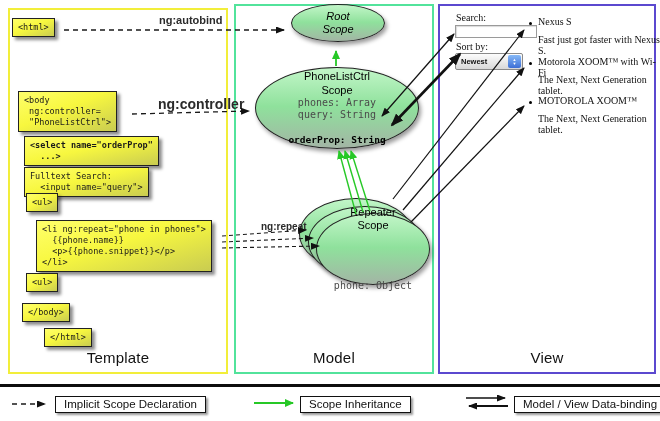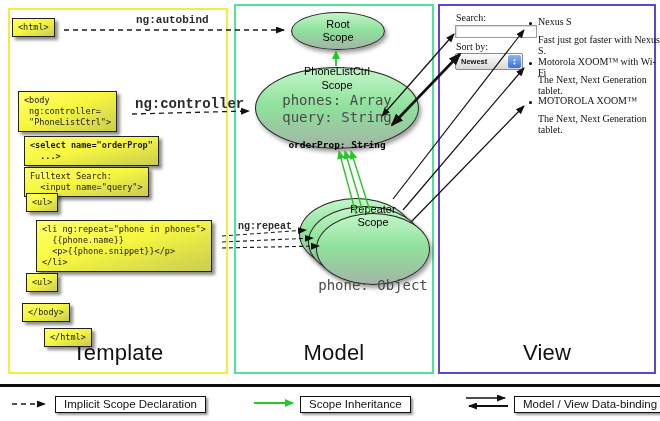--- a/index.html
+++ b/index.html
@@ -5,56 +5,56 @@
   html,body{margin:0;padding:0;background:#fff;}
   .canvas{position:relative;width:660px;height:421px;background:#fff;overflow:hidden;
           font-family:"Liberation Sans",sans-serif;}
 
   
   .col{position:absolute;background:#fff;}
   .col-template{left:8px;top:8px;width:216px;height:362px;border:2px solid #f2ee3a;}
   .col-model{left:234px;top:4px;width:196px;height:366px;border:2px solid #52e39b;}
   .col-view{left:438px;top:4px;width:214px;height:366px;border:2px solid #5b48cf;}
   .col-label{position:absolute;width:100%;bottom:6px;text-align:center;
-             font-size:22px;color:#111;letter-spacing:.2px;}
+             font-size:15px;color:#111;letter-spacing:.2px;}
 
   
   .code-box{position:absolute;z-index:3;white-space:pre;
             font-family:"DejaVu Sans Mono",monospace;font-size:8.5px;line-height:1.3;
             color:#1a1a1a;padding:3px 5px;
             background:linear-gradient(to bottom right,#ffff6b 0%,#f7f73f 45%,#c9cc51 100%);
             border:1.5px solid #222;box-shadow:3px 3px 3px rgba(0,0,0,.45);}
   .code-box.bold{font-weight:bold;}
   .b-html-open{left:12px;top:18px;}
   .b-body-open{left:18px;top:91px;}
   .b-select{left:24px;top:136px;}
   .b-fulltext{left:24px;top:167px;}
   .b-ul-open{left:26px;top:193px;}
   .b-li-repeat{left:36px;top:220px;}
   .b-ul-close{left:26px;top:273px;}
   .b-body-close{left:22px;top:303px;}
   .b-html-close{left:12px;top:328px;margin-left:32px;}
 
   
-  .conn-label{position:absolute;z-index:3;font-family:Liberation Mono, monospace;
-              font-weight:bold;color:#2b2b2b;}
+  .conn-label{position:absolute;z-index:3;font-family:Liberation Sans, sans-serif;
+              font-weight:bold;color:#2b2b2b;margin-left:23px;}
   .l-autobind{left:136px;top:14px;font-size:11px;}
   .l-controller{left:135px;top:96px;font-size:14px;}
   .l-repeat{left:238px;top:221px;font-size:10px;}
 
   
   .scope{position:absolute;z-index:2;border:1.8px solid #222;border-radius:50%;
          background:linear-gradient(to bottom,#c2f6c8 0%,#8fe19c 48%,#a3b5a5 100%);
          box-shadow:2px 3px 4px rgba(0,0,0,.4);
          display:flex;flex-direction:column;align-items:center;justify-content:center;
          text-align:center;}
   .scope-title{font-size:11px;color:#000;white-space:pre-line;line-height:1.2;}
-  .scope-prop{font-family:"DejaVu Sans Mono",monospace;font-size:14px;color:#4a4a4a;line-height:1.25;}
+  .scope-prop{font-family:"DejaVu Sans Mono",monospace;font-size:10px;color:#4a4a4a;line-height:1.25;}
   .scope-prop.bold{font-weight:bold;color:#000;font-size:9.5px;margin-top:12px;}
-  .e-root{left:291px;top:12px;width:92px;height:36px;}
+  .e-root{left:291px;top:4px;width:92px;height:36px;font-style:italic;}
   .e-phonelist{left:255px;top:67px;width:162px;height:80px;}
   .e-rep{width:112px;height:70px;gap:48px;}
   .e-rep-back{left:299px;top:198px;}
   .e-rep-mid{left:308px;top:206px;}
   .e-rep-front{left:316px;top:213px;}
 
   
   .view-serif{font-family:"Liberation Serif",serif;color:#111;}
   .v-search-label{position:absolute;left:456px;top:12px;font-size:10px;z-index:3;}
   .v-search-input{position:absolute;left:455px;top:25px;width:76px;height:11px;z-index:3;

